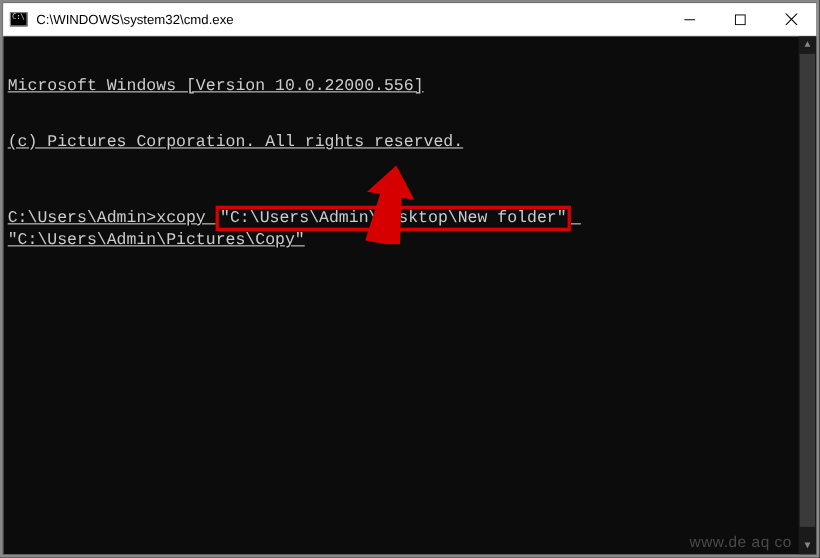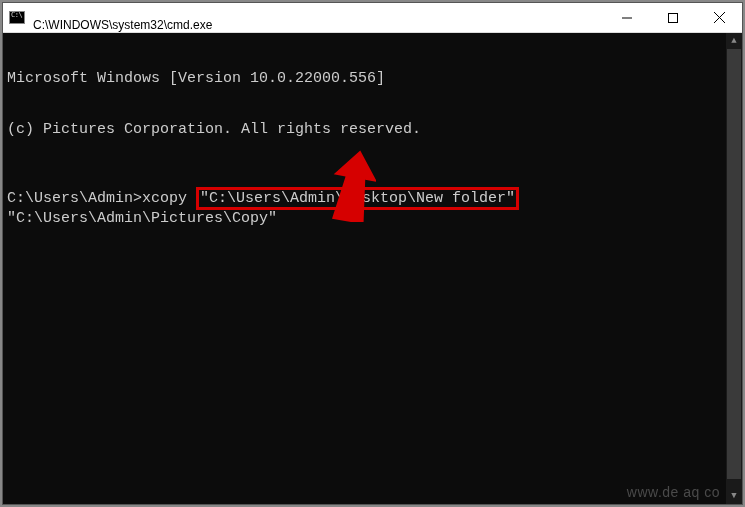--- a/index.html
+++ b/index.html
@@ -19,21 +19,21 @@
     height: 503px;
     background: #fff;
     border: 1px solid #555;
     display: flex;
     flex-direction: column;
   }
   .titlebar {
     height: 30px;
     background: #fff;
     display: flex;
-    align-items: flex-end;
+    align-items: center;
     border-bottom: 1px solid #ddd;
     user-select: none;
   }
   .titlebar .icon-slot {
     width: 28px;
     height: 30px;
     display: flex;
     align-items: center;
     justify-content: center;
   }
@@ -81,21 +81,21 @@
     background: #0c0c0c;
     color: #ccc;
     font-family: Consolas, "Courier New", monospace;
     font-size: 15px;
     line-height: 1.15;
     padding: 2px 4px;
     position: relative;
     overflow: hidden;
     white-space: pre-wrap;
   }
-  .line { display: block; }
+  .line { display: block; text-decoration: underline; }
   .prompt-line { margin-top: 14px; position: relative; }
   .highlight-box {
     border: 3px solid #d60000;
     padding: 0 1px;
     display: inline-block;
   }
   .arrow-wrap {
     position: absolute;
     left: 275px;
     top: 100px;

